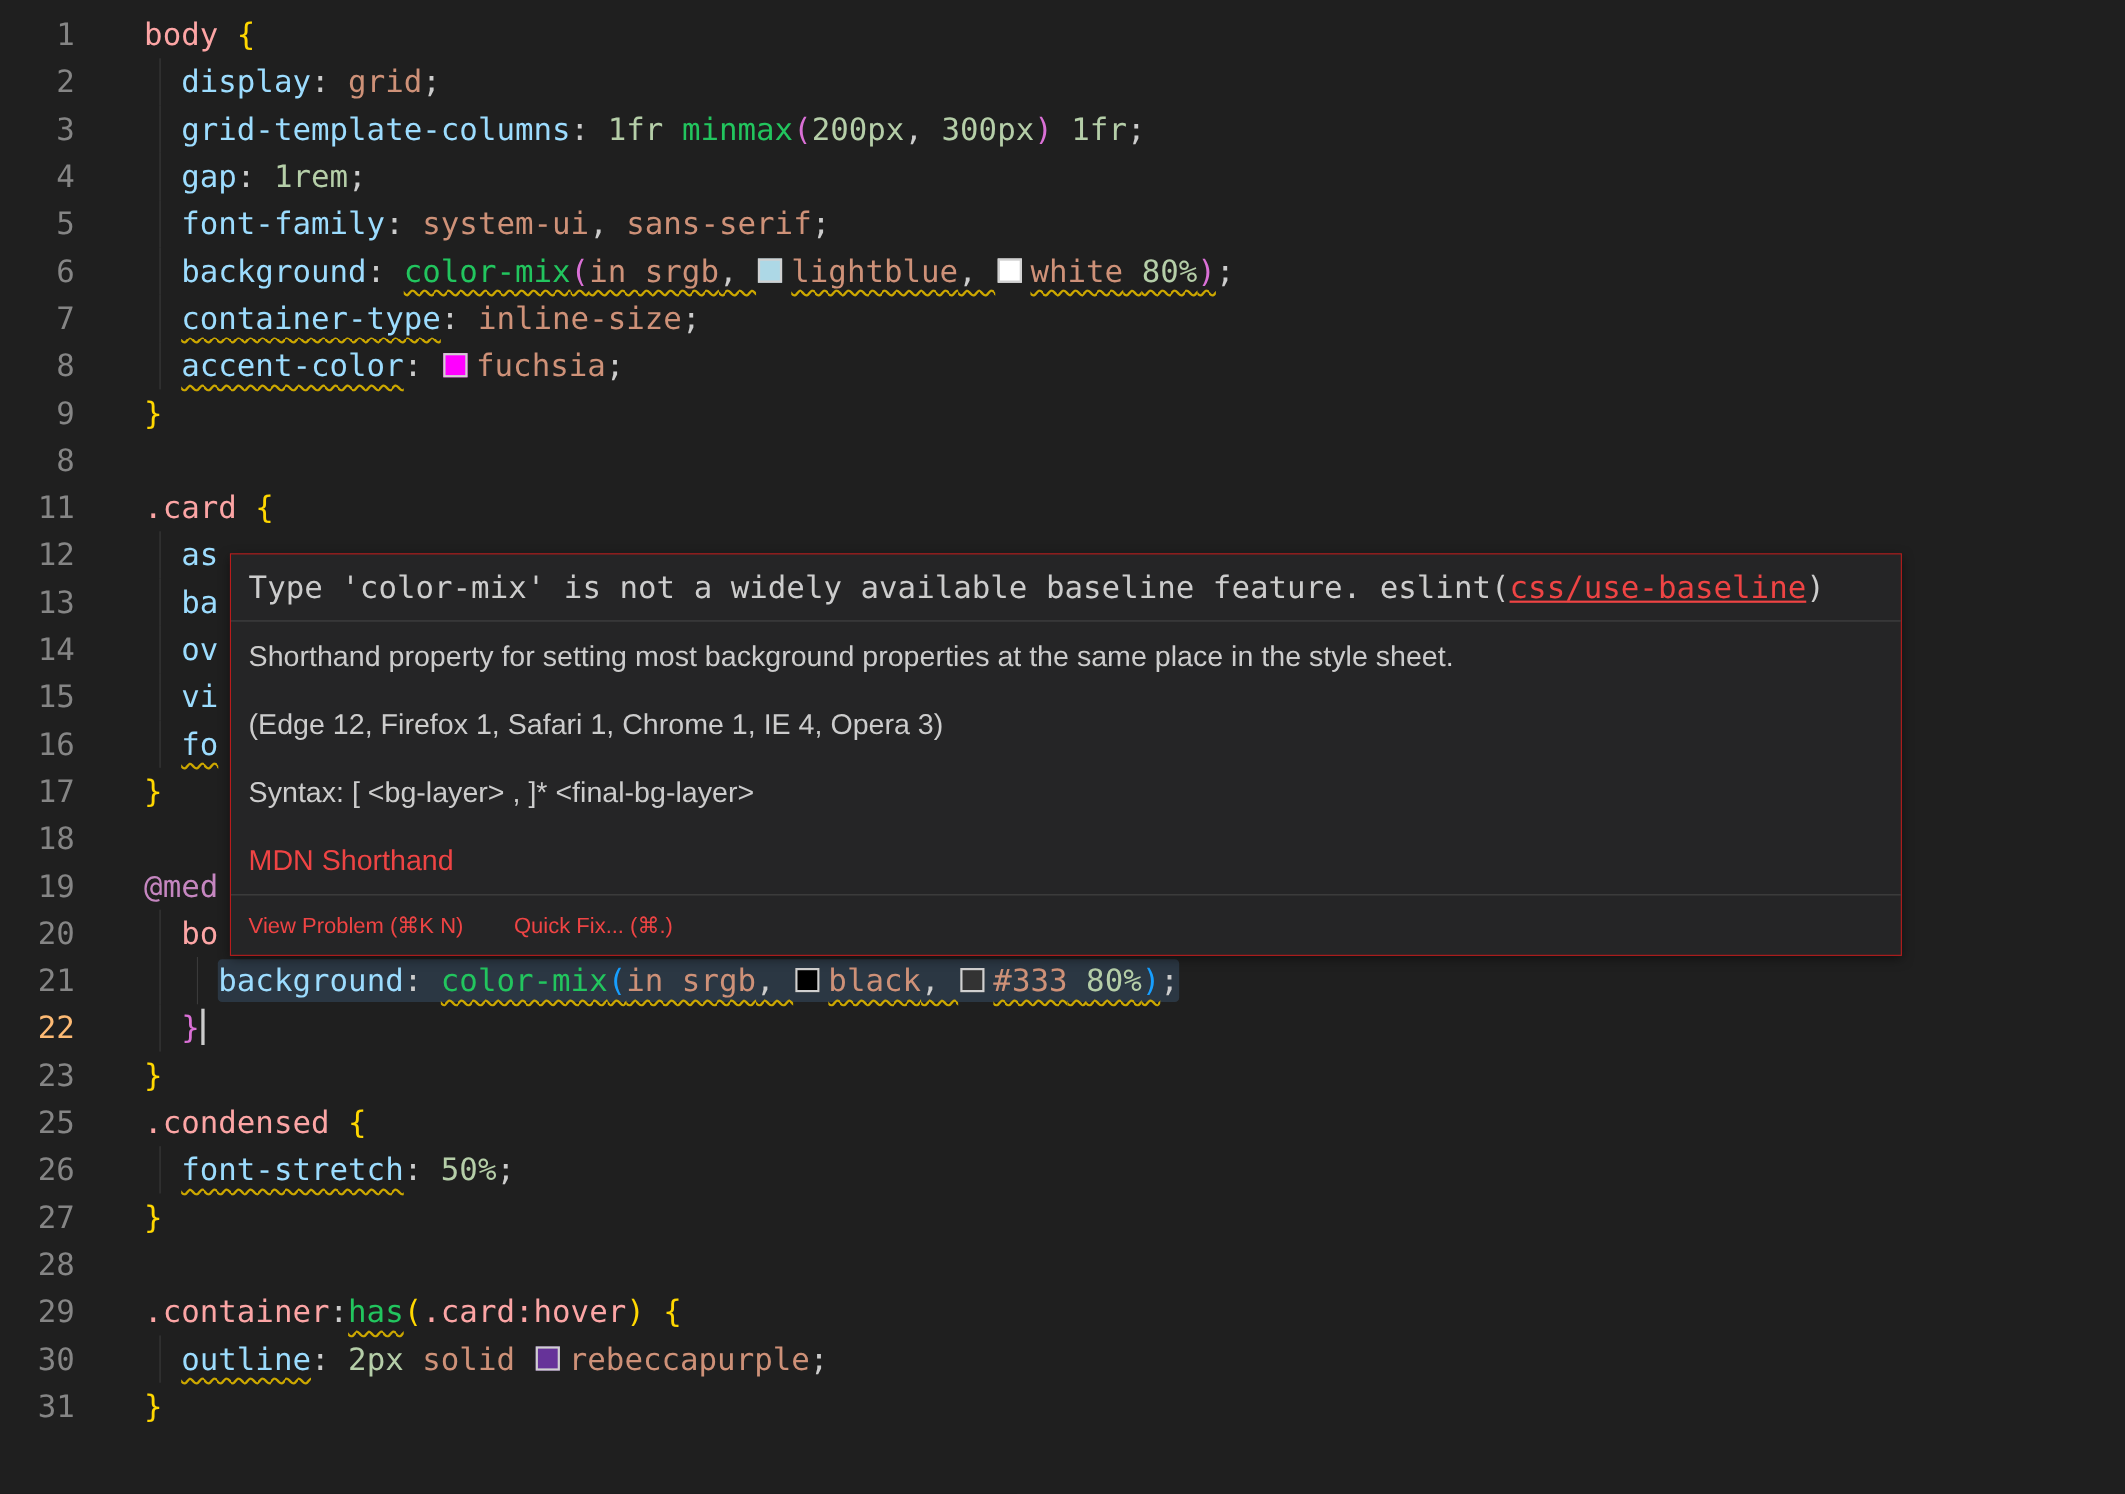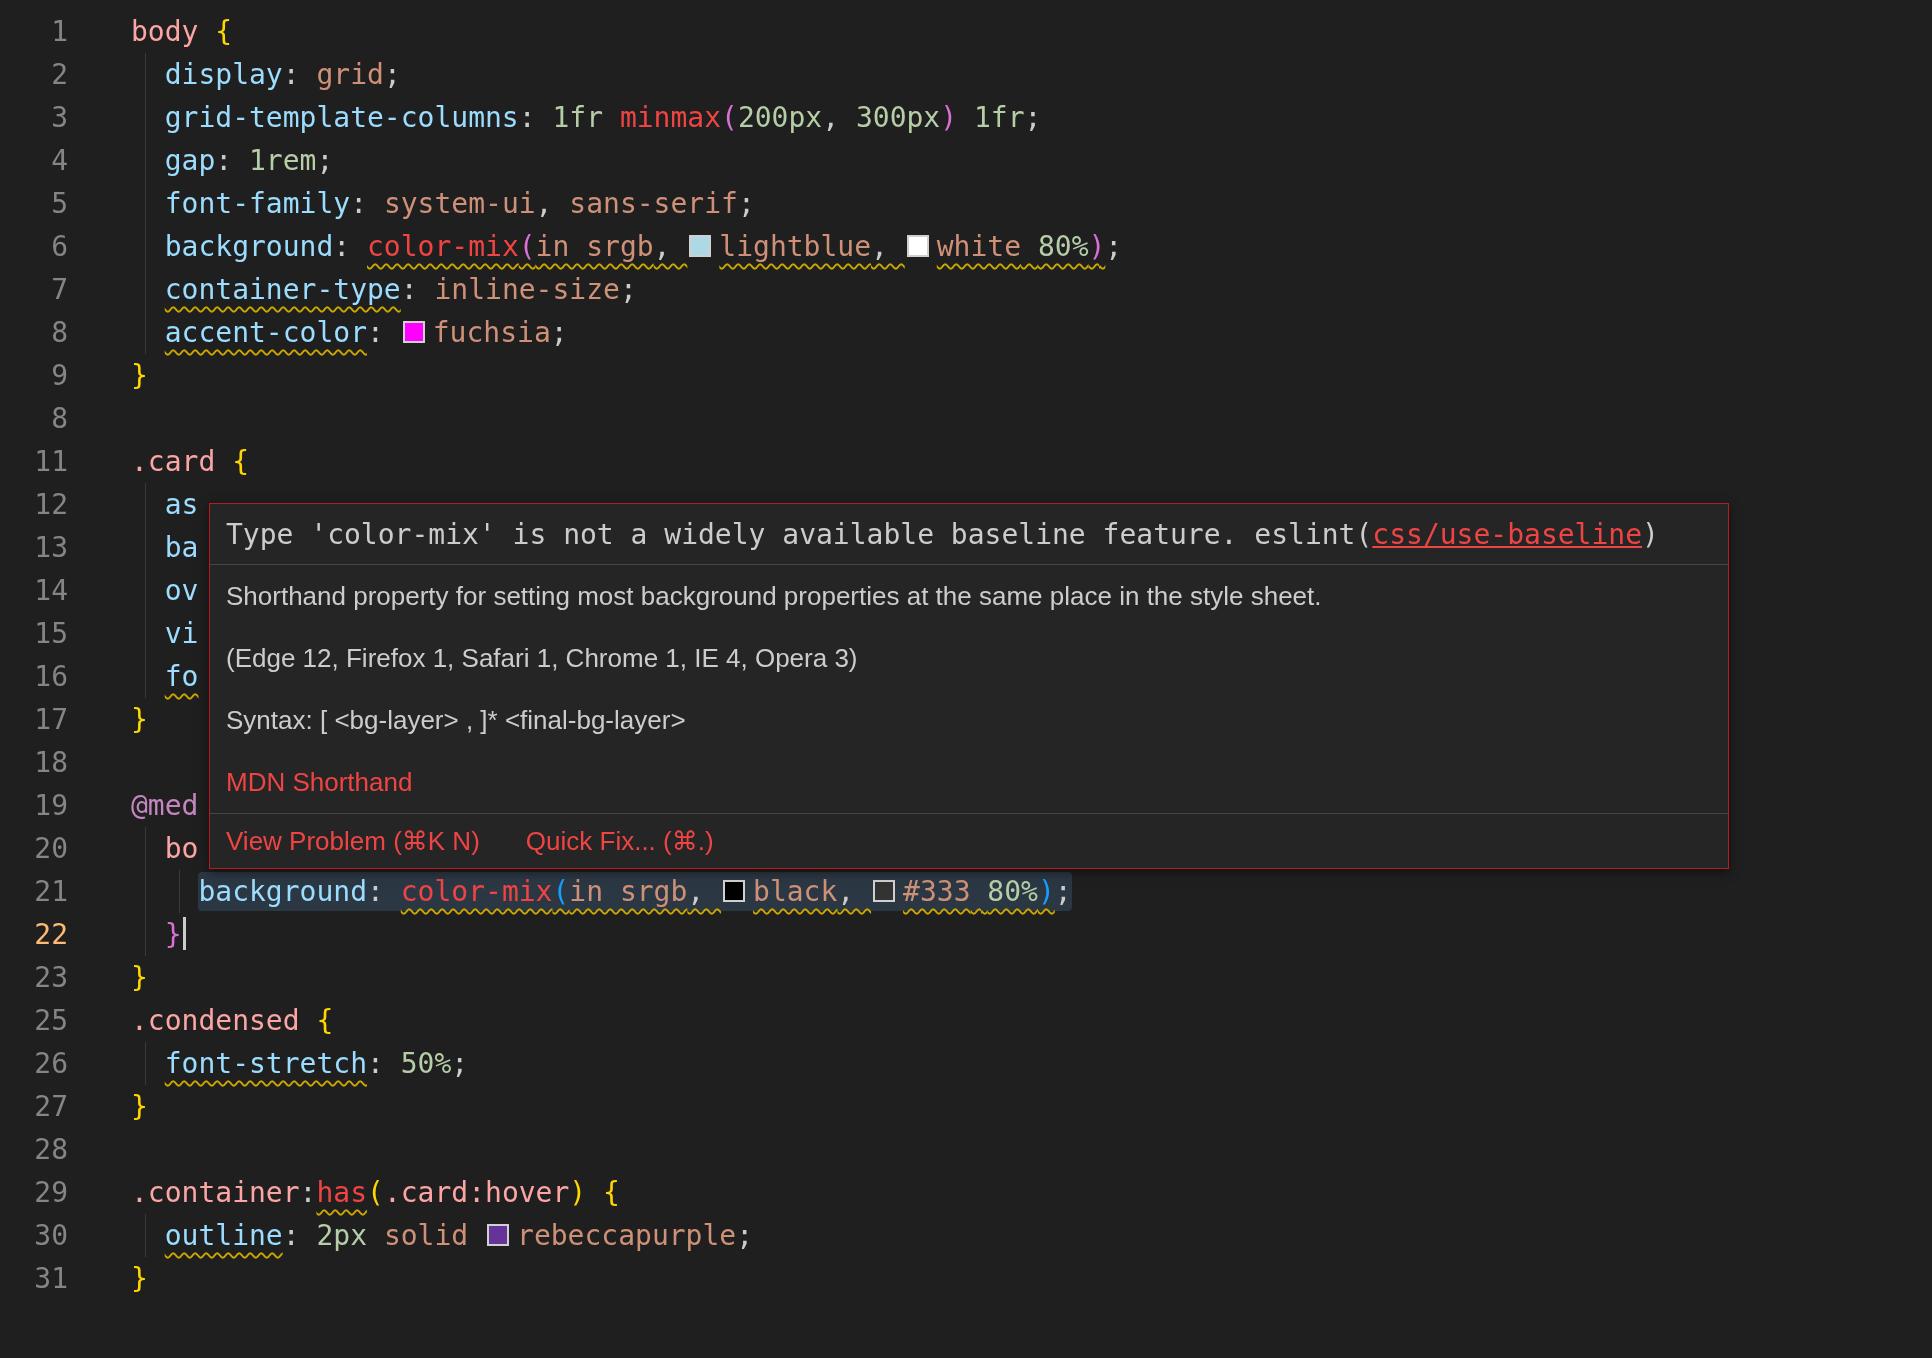--- a/index.html
+++ b/index.html
@@ -12,21 +12,21 @@
   .line { display:flex; height:43px; line-height:43px; white-space:pre; }
   .ln { width:68px; text-align:right; color:#858585; flex:none; }
   .line.active .ln { color:#fdba74; }
   .code { position:relative; padding-left:63px; flex:1; }
   .guide { position:absolute; top:0; bottom:0; width:1px; background:#3a3a3a; }
 
   .tk-sel  { color:#fca5a5; }
   .tk-prop { color:#9cdcfe; }
   .tk-val  { color:#ce9178; }
   .tk-num  { color:#b5cea8; }
-  .tk-fn   { color:#ef4444; }
+  .tk-fn   { color:#22c55e; }
   .tk-pun  { color:#cccccc; }
   .tk-b1   { color:#ffd700; }
   .tk-b2   { color:#da70d6; }
   .tk-b3   { color:#179fff; }
   .tk-at   { color:#c586c0; }
 
   .sq {
     text-decoration:underline wavy #cca700;
     text-decoration-thickness:2px;
     text-underline-offset:7px;
@@ -59,21 +59,21 @@
     font-size:28px; white-space:pre;
   }
   .hp-sep { height:1px; background:#454545; }
   .hp-docs {
     padding:0 16px;
     font-family:"Liberation Sans","DejaVu Sans",sans-serif; font-size:26px;
   }
   .hp-docs .hp-row { height:62px; display:flex; align-items:center; }
   .hp-actions {
     height:54px; display:flex; align-items:center; gap:46px; padding:0 16px;
-    font-family:"Liberation Sans","DejaVu Sans",sans-serif; font-size:26px;
+    font-family:"Liberation Sans","DejaVu Sans",sans-serif; font-size:20px;
   }
   .hp-link { color:#ef4444; cursor:pointer; text-decoration:none; }
   .hp-link.ul { text-decoration:underline; }
 </style>
 </head>
 <body>
 
 <div class="editor">
   <div id="lines">
       <div class="line"><div class="ln">1</div><div class="code"><span class="tk-sel">body</span><span class="tk-pun"> </span><span class="tk-b1">{</span></div></div>

